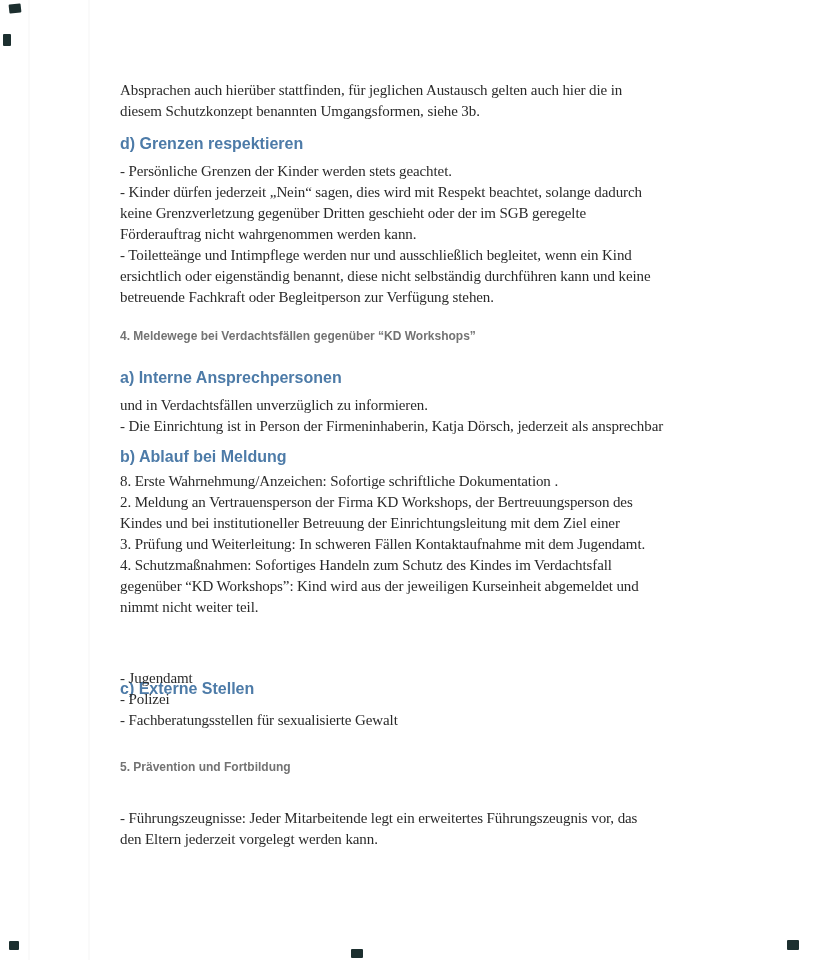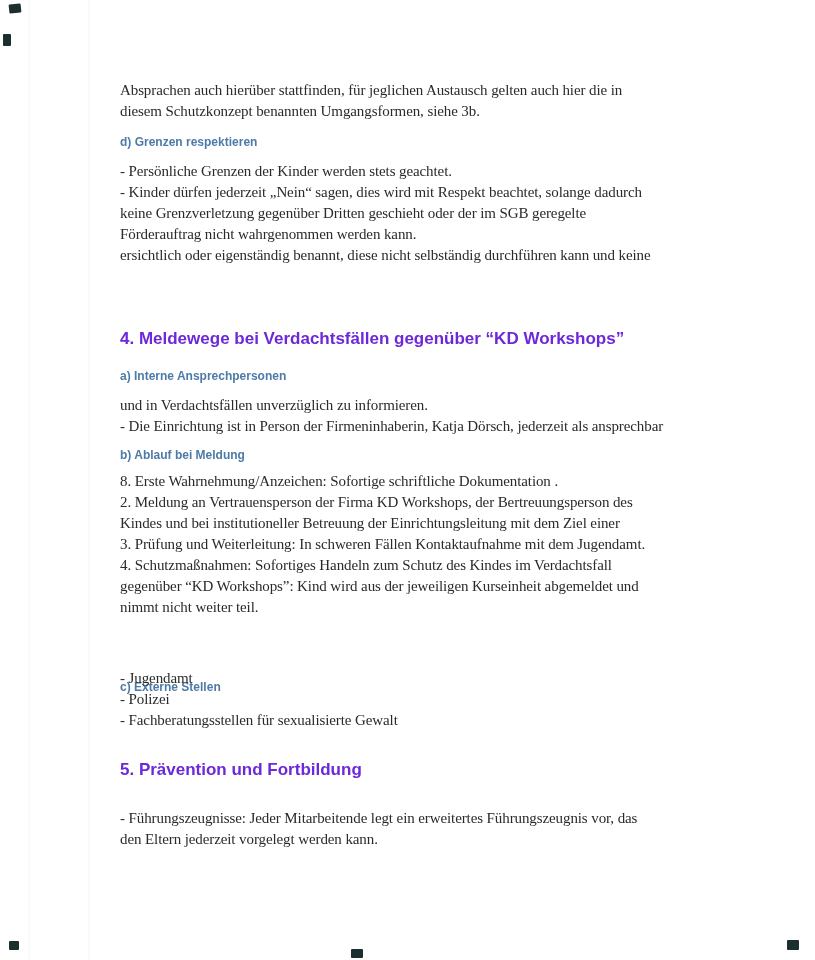--- a/index.html
+++ b/index.html
@@ -34,28 +34,28 @@
   .para .line {
     font-size: 15px;
     line-height: 21px;
     color: #2a2a2a;
     letter-spacing: -0.1px;
     white-space: nowrap;
   }
   .h2 {
     font-family: "Liberation Sans", "DejaVu Sans", sans-serif;
     font-weight: bold;
-    font-size: 17px;
-    color: #6d28d9;
+    font-size: 12px;
+    color: #737373;
     white-space: nowrap;
   }
   .h3 {
     font-family: "Liberation Sans", "DejaVu Sans", sans-serif;
     font-weight: bold;
-    font-size: 12px;
+    font-size: 16px;
     color: #4d7ba8;
     white-space: nowrap;
   }
   
   .mark {
     position: absolute;
     background: #1c2f2f;
     border-radius: 1px;
   }
   .mark.m-tl { left: 9px;   top: 4px;   width: 12px; height: 9px;  transform: rotate(-6deg); }
@@ -77,21 +77,23 @@
       <div class="line">diesem Schutzkonzept benannten Umgangsformen, siehe 3b.</div>
     </div>
 
   <div class="block h3" style="top:135px">d) Grenzen respektieren</div>
 
   <div class="block para" style="top:161px">
       <div class="line">- Persönliche Grenzen der Kinder werden stets geachtet.</div>
       <div class="line">- Kinder dürfen jederzeit „Nein“ sagen, dies wird mit Respekt beachtet, solange dadurch</div>
       <div class="line">keine Grenzverletzung gegenüber Dritten geschieht oder der im SGB geregelte</div>
       <div class="line">Förderauftrag nicht wahrgenommen werden kann.</div>
+      <div class="line">- Toiletteänge und Intimpflege werden nur und ausschließlich begleitet, wenn ein Kind</div>
       <div class="line">ersichtlich oder eigenständig benannt, diese nicht selbständig durchführen kann und keine</div>
+      <div class="line">betreuende Fachkraft oder Begleitperson zur Verfügung stehen.</div>
     </div>
 
   <div class="block h2" style="top:329px">4. Meldewege bei Verdachtsfällen gegenüber “KD Workshops”</div>
 
   <div class="block h3" style="top:369px">a) Interne Ansprechpersonen</div>
 
   <div class="block para" style="top:395px">
       <div class="line">und in Verdachtsfällen unverzüglich zu informieren.</div>
       <div class="line">- Die Einrichtung ist in Person der Firmeninhaberin, Katja Dörsch, jederzeit als ansprechbar</div>
     </div>

